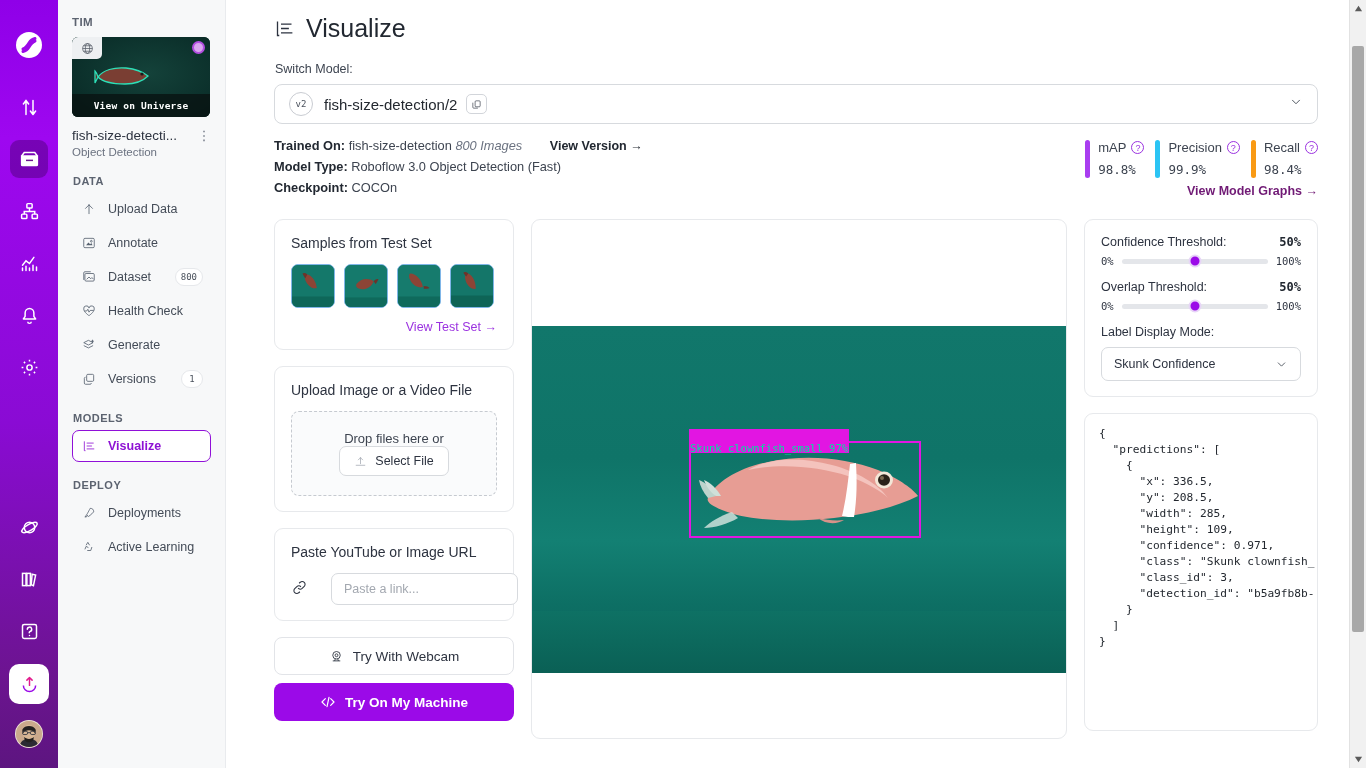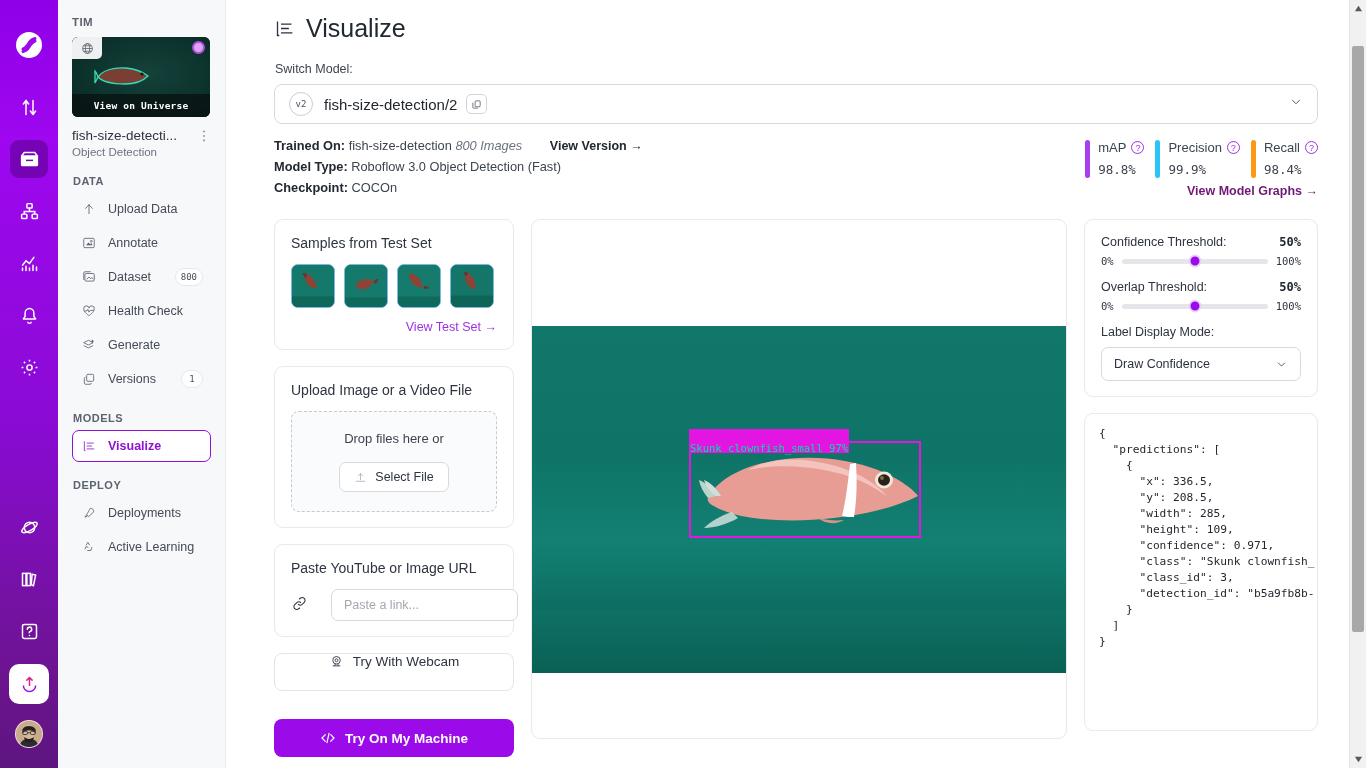--- a/index.html
+++ b/index.html
@@ -150,41 +150,41 @@
   .card-title { font-size: 14px; color: #2d3340; margin-bottom: 13px; }
   .thumbs { display: flex; gap: 9px; }
   .thumb { width: 44px; height: 44px; border-radius: 7px; border: 1px solid #7fb6e8; overflow: hidden; position: relative; background: #15776a; cursor: pointer; }
   .thumb .bg { position: absolute; inset: 0; }
   .card-link { text-align: right; font-size: 12.5px; color: #9b32e0; font-weight: 500; margin-top: 12px; cursor: pointer; }
 
   .dropzone {
     border: 1px dashed #c6cad0; border-radius: 8px; background: #fafbfc;
     padding: 19px 10px; text-align: center;
   }
-  .dz-text { font-size: 13px; color: #3d4450; margin-bottom: 16px; }
+  .dz-text { font-size: 13px; color: #3d4450; margin-bottom: 0; }
   .dz-btn {
     display: inline-flex; align-items: center; gap: 8px;
     border: 1px solid #d7dade; border-radius: 7px; background: #fff;
     padding: 7px 14px; font-size: 12.5px; color: #2d3340; cursor: pointer;
   }
   .dz-btn svg { width: 13px; height: 13px; stroke: #a9aeb6; fill: none; stroke-width: 1.5; }
 
   .url-row { display: flex; align-items: center; gap: 23px; }
   .url-row .link-ic svg { width: 17px; height: 17px; stroke: #2d3340; fill: none; stroke-width: 1.5; }
   .url-input {
     flex: 1 1 auto; height: 32px; border: 1px solid #d7dade; border-radius: 7px;
     padding: 0 12px; font-size: 12.5px; color: #2d3340; font-family: "Liberation Sans", sans-serif;
     outline: none; background: #fff;
   }
   .url-input::placeholder { color: #a3a8b0; }
 
   .btn-outline {
     width: 100%; height: 38px; border: 1px solid #e2e4e8; border-radius: 8px; background: #fff;
-    display: flex; align-items: flex-start; justify-content: center; gap: 9px;
-    font-size: 13.5px; color: #2d3340; cursor: pointer; margin-bottom: 28px;
+    display: flex; align-items: center; justify-content: center; gap: 9px;
+    font-size: 13.5px; color: #2d3340; cursor: pointer; margin-bottom: 8px;
   }
   .btn-outline svg { width: 15px; height: 15px; stroke: #2d3340; fill: none; stroke-width: 1.4; }
   .btn-primary {
     width: 100%; height: 38px; border: none; border-radius: 8px; background: #9b0ae8;
     display: flex; align-items: center; justify-content: center; gap: 9px;
     font-size: 13.5px; color: #fff; font-weight: 700; cursor: pointer;
   }
   .btn-primary svg { width: 16px; height: 16px; stroke: #fff; fill: none; stroke-width: 1.8; }
 
   
@@ -663,21 +663,21 @@
           <div class="slider-row">
             <span class="slider-end">0%</span>
             <div class="track">
                 <div class="knob" id="knob-ovl" style="left: 50%;"></div>
               </div>
             <span class="slider-end">100%</span>
           </div>
 
           <div class="sel-label">Label Display Mode:</div>
           <div class="sel-box">
-            <span>Draw Confidence</span>
+            <span>Skunk Confidence</span>
             <svg viewBox="0 0 24 24">
                 <path d="M6 9l6 6 6-6" stroke-linecap="round" stroke-linejoin="round"></path>
               </svg>
           </div>
         </div>
 
         <div class="json-card">
           <div class="json-pre">{
   "predictions": [
     {

